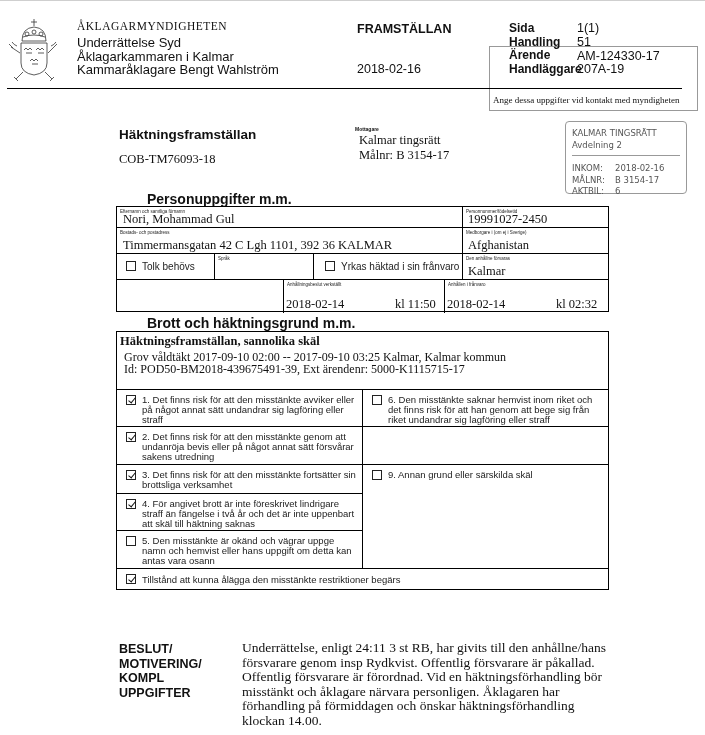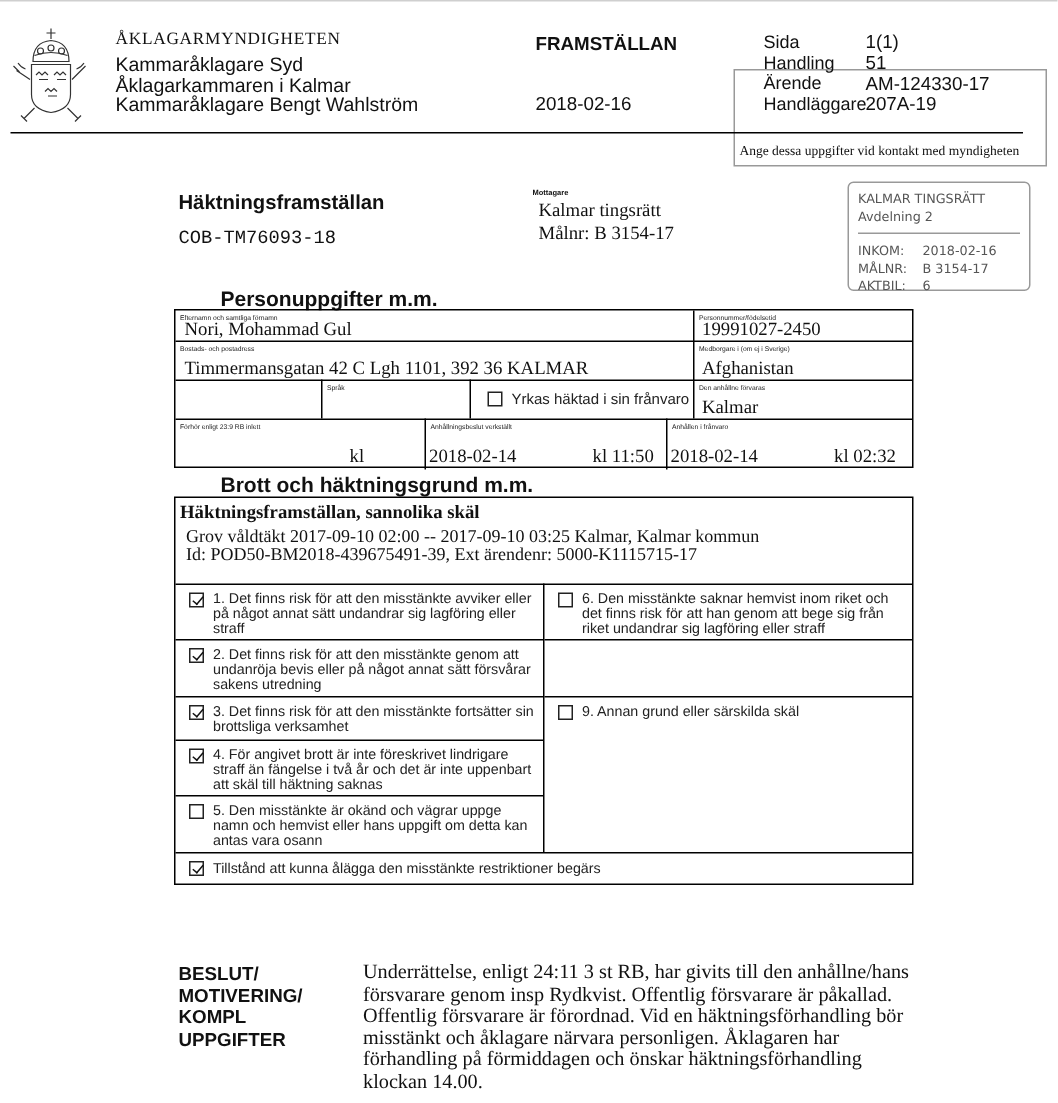--- a/index.html
+++ b/index.html
@@ -5,28 +5,28 @@
   html,body{margin:0;padding:0;background:#fff;}
   body{width:705px;height:735px;position:relative;overflow:hidden;font-family:"Liberation Sans",sans-serif;color:#111;}
   .topline{position:absolute;left:0;top:0;width:705px;height:1px;background:#cfcfcf;}
   .abs{position:absolute;}
   
   .crest{left:8px;top:17px;width:52px;height:66px;}
   .agency{left:77px;top:20px;font-family:"Liberation Serif",serif;font-size:11.5px;letter-spacing:0.5px;}
   .hl{left:77px;font-size:13px;line-height:14px;}
   .doc-title{left:357px;top:22px;font-weight:bold;font-size:12.5px;}
   .doc-date{left:357px;top:62px;font-size:12.5px;}
-  .meta-lbl{left:509px;font-size:12px;}
+  .meta-lbl{left:509px;font-size:12px;font-weight:bold;}
   .meta-val{left:577px;font-size:12.5px;}
   .contact-box{left:489px;top:46px;width:209px;height:65px;border:1px solid #999;box-sizing:border-box;}
   .contact-note{left:493px;top:95px;font-family:"Liberation Serif",serif;font-size:9px;}
   .hrule{left:7px;top:88px;width:675px;height:1px;background:#000;}
   
   .form-title{left:119px;top:127px;font-weight:bold;font-size:13.5px;}
-  .ref{left:119px;top:152px;font-family:Liberation Mono, monospace;font-size:12.5px;}
+  .ref{left:119px;top:152px;font-family:Liberation Serif, serif;font-size:12.5px;}
   .recv-lbl{left:355px;top:126px;font-size:5px;font-weight:bold;}
   .recv{left:359px;font-family:"Liberation Serif",serif;font-size:12.5px;}
   .stamp{left:565px;top:121px;width:122px;height:73px;border:1.5px solid #999;border-radius:4px;box-sizing:border-box;font-family:"DejaVu Sans",sans-serif;font-size:8.5px;color:#555;}
   .stamp .l{position:absolute;left:6px;}
   .stamp .rule{position:absolute;left:6px;right:6px;top:33px;height:1px;background:#999;}
   .stamp .k{position:absolute;left:6px;}
   .stamp .v{position:absolute;left:49px;}
   .section{font-weight:bold;font-size:14px;padding-left:28px;}
   
   .grid{border:1.5px solid #000;box-sizing:border-box;}
@@ -57,21 +57,21 @@
       <circle cx="33" cy="17" r="2"></circle>
     <path d="M13 26 L39 26 L39 46 Q39 56 26 58 Q13 56 13 46 Z"></path>
     <path d="M16 33 l2 -2 l2 2 l2 -2 l2 2 M28 33 l2 -2 l2 2 l2 -2 l2 2 M22 44 l2 -2 l2 2 l2 -2 l2 2"></path>
     <path d="M18 36 h6 M30 36 h6 M24 47 h6"></path>
     <path d="M3 30 L12 36 M1 27 L5 31 M49 27 L45 31 L40 36"></path>
     <path d="M4 25 q2 3 5 4 M48 25 q-2 3 -5 4"></path>
     <path d="M8 62 L15 55 M44 62 L37 55 M6 60 l4 4 M46 60 l-4 4"></path>
   </svg>
 </div>
 <div class="abs agency">ÅKLAGARMYNDIGHETEN</div>
-<div class="abs hl" style="top:36px">Kammaråklagare Syd</div>
+<div class="abs hl" style="top:36px">Underrättelse Syd</div>
 <div class="abs hl" style="top:50px">Åklagarkammaren i Kalmar</div>
 <div class="abs hl" style="top:63px">Kammaråklagare Bengt Wahlström</div>
 
 <div class="abs doc-title">FRAMSTÄLLAN</div>
 <div class="abs doc-date">2018-02-16</div>
 
 <div class="abs contact-box"></div>
 <div class="abs meta-lbl" style="top:21px">Sida</div>
 <div class="abs meta-val" style="top:21px">1(1)</div>
 <div class="abs meta-lbl" style="top:35px">Handling</div>
@@ -121,36 +121,35 @@
     <span class="val" style="left:5px;top:5px">19991027-2450</span>
   </div>
   <div class="cell" style="left:0;top:21px;width:345px;height:25px">
     <span class="tiny">Bostads- och postadress</span>
     <span class="val" style="left:6px;top:10px">Timmermansgatan 42 C Lgh 1101, 392 36  KALMAR</span>
   </div>
   <div class="cell" style="left:346px;top:21px;width:147px;height:25px">
     <span class="tiny">Medborgare i (om ej i Sverige)</span>
     <span class="val" style="left:5px;top:10px">Afghanistan</span>
   </div>
+  <div class="cell" style="left:0;top:47px;width:97px;height:25px">
+    <span class="cb" id="cb-interp" style="left:9px;top:7px"></span>
+    <span class="cbtext" style="left:25px;top:8px;font-size:10px">Tolk behövs</span>
+  </div>
   <div class="cell" style="left:98px;top:47px;width:98px;height:25px">
     <span class="tiny">Språk</span>
     <span class="val" style="left:5px;top:10px"></span>
   </div>
   <div class="cell" style="left:346px;top:47px;width:147px;height:25px">
     <span class="tiny">Den anhållne förvaras</span>
     <span class="val" style="left:5px;top:10px">Kalmar</span>
   </div>
   <div class="cell" style="left:197px;top:47px;width:148px;height:25px">
     <span class="cb" id="cb-absent" style="left:11px;top:7px"></span>
     <span class="cbtext" style="left:27px;top:8px;font-size:10px">Yrkas häktad i sin frånvaro</span>
-  </div>
-  <div class="cell" style="left:0;top:73px;width:166px;height:33px">
-    <span class="tiny">Förhör enligt 23:9 RB inlett</span>
-    <span class="val" style="left:6px;top:17px"></span>
-    <span class="val" style="left:116px;top:17px">kl</span>
   </div>
   <div class="cell" style="left:167px;top:73px;width:160px;height:33px">
     <span class="tiny">Anhållningsbeslut verkställt</span>
     <span class="val" style="left:2px;top:17px">2018-02-14</span>
     <span class="val" style="left:111px;top:17px">kl 11:50</span>
   </div>
   <div class="cell" style="left:328px;top:73px;width:165px;height:33px">
     <span class="tiny">Anhållen i frånvaro</span>
     <span class="val" style="left:2px;top:17px">2018-02-14</span>
     <span class="val" style="left:111px;top:17px">kl 02:32</span>

